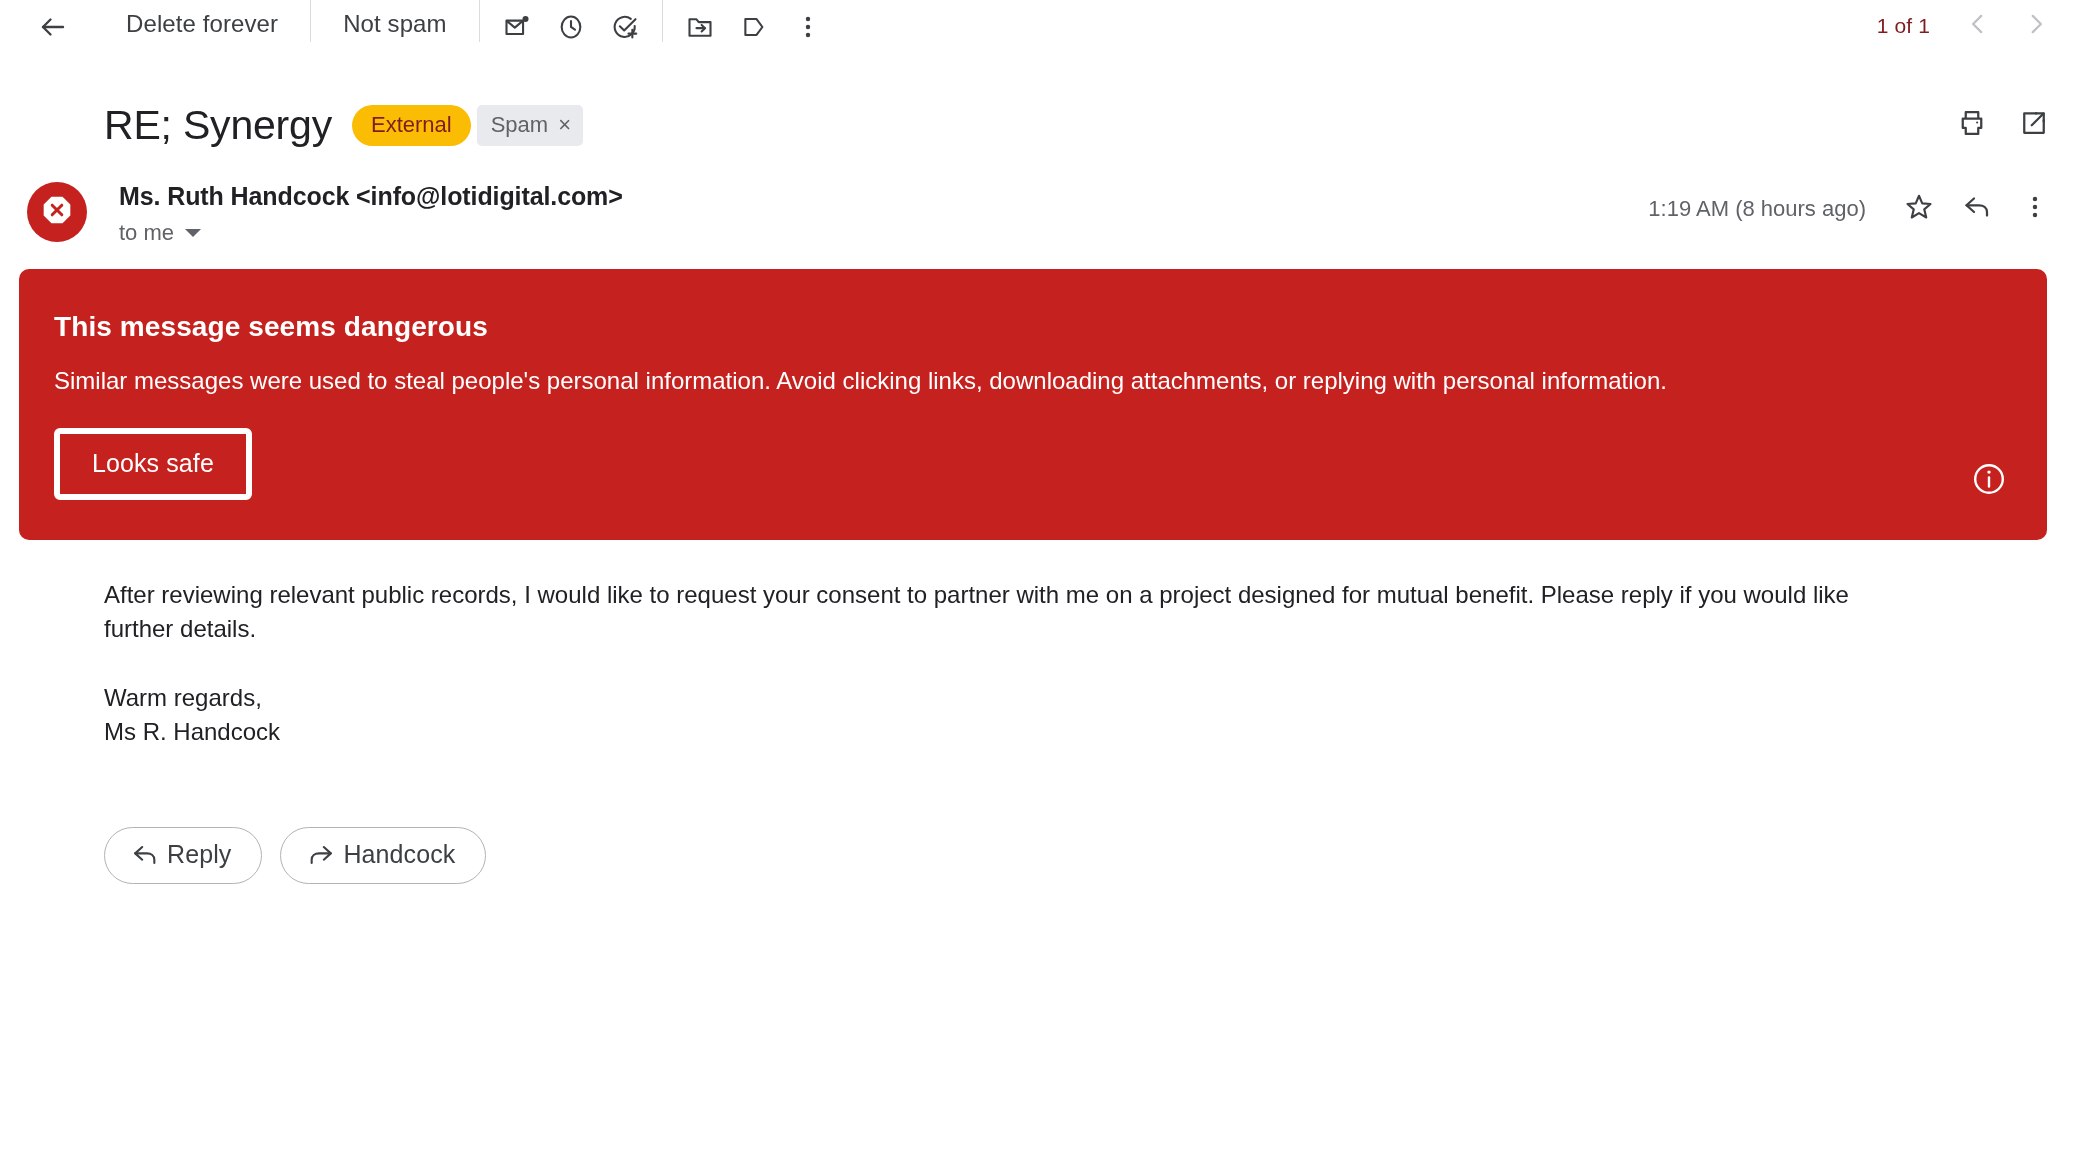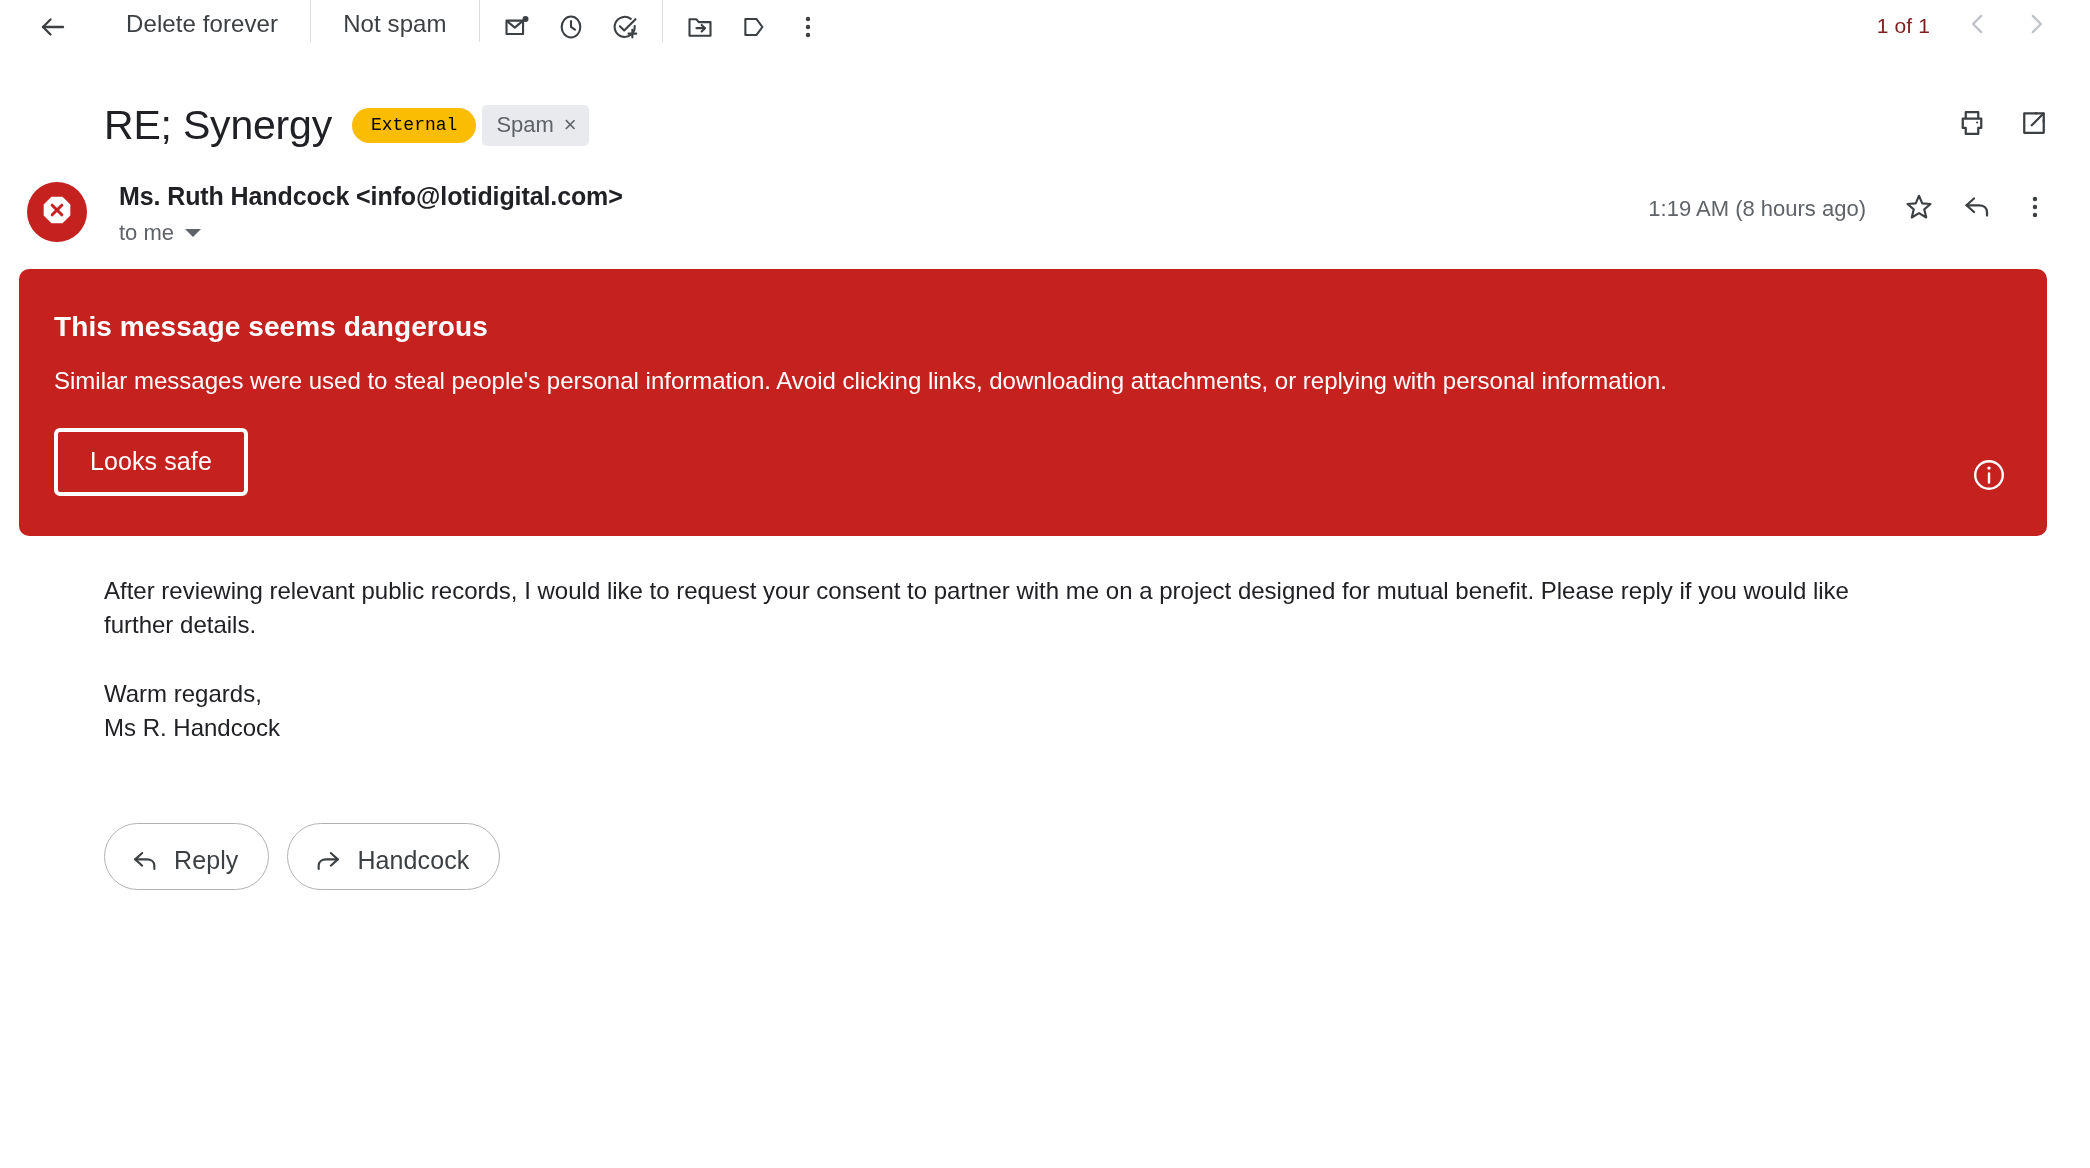--- a/index.html
+++ b/index.html
@@ -78,27 +78,26 @@
   .subject-title {
     font-size: 41px;
     font-weight: 400;
     color: #202124;
     letter-spacing: -0.2px;
     white-space: nowrap;
   }
   .pill-external {
     margin-left: 20px;
     background: #FBBC04;
-    color: #000000;
-    font-size: 18px;
+    color: #7f1d1d;
+    font-size: 22px;
     padding: 7px 19px 8px;
     border-radius: 100px;
     white-space: nowrap;
     cursor: pointer;
-    font-family: Liberation Mono, monospace;
   }
   .chip-spam {
     margin-left: 6px;
     background: #E8EAED;
     color: #5f6368;
     font-size: 22px;
     padding: 7px 12px 8px 14px;
     border-radius: 5px;
     display: flex;
     align-items: center;
@@ -207,21 +206,21 @@
   .db-body {
     margin-top: 21px;
     font-size: 24px;
     line-height: 1.42;
     font-weight: 400;
     max-width: 1795px;
   }
   .db-btn {
     margin-top: 30px;
     display: inline-block;
-    border: 4px solid #ffffff;
+    border: 6px solid #ffffff;
     border-radius: 6px;
     color: #ffffff;
     background: transparent;
     font-size: 25px;
     font-family: "Liberation Sans", sans-serif;
     padding: 15px 32px 16px;
     cursor: pointer;
     letter-spacing: 0.1px;
   }
   .db-info {
@@ -246,25 +245,25 @@
 
   
   .actions {
     padding: 78px 0 0 104px;
     display: flex;
     gap: 18px;
   }
   .act-btn {
     display: flex;
     align-items: center;
-    gap: 15px;
+    gap: 8px;
     border: 1px solid #b0b3b6;
     background: #ffffff;
     border-radius: 100px;
-    padding: 22px 30px 14px 26px;
+    padding: 12px 30px 14px 26px;
     font-size: 25px;
     color: #3c4043;
     font-family: "Liberation Sans", sans-serif;
     cursor: pointer;
     letter-spacing: 0.1px;
   }
   .act-btn svg { display: block; flex: 0 0 auto; }
 </style>
 </head>
 <body>

